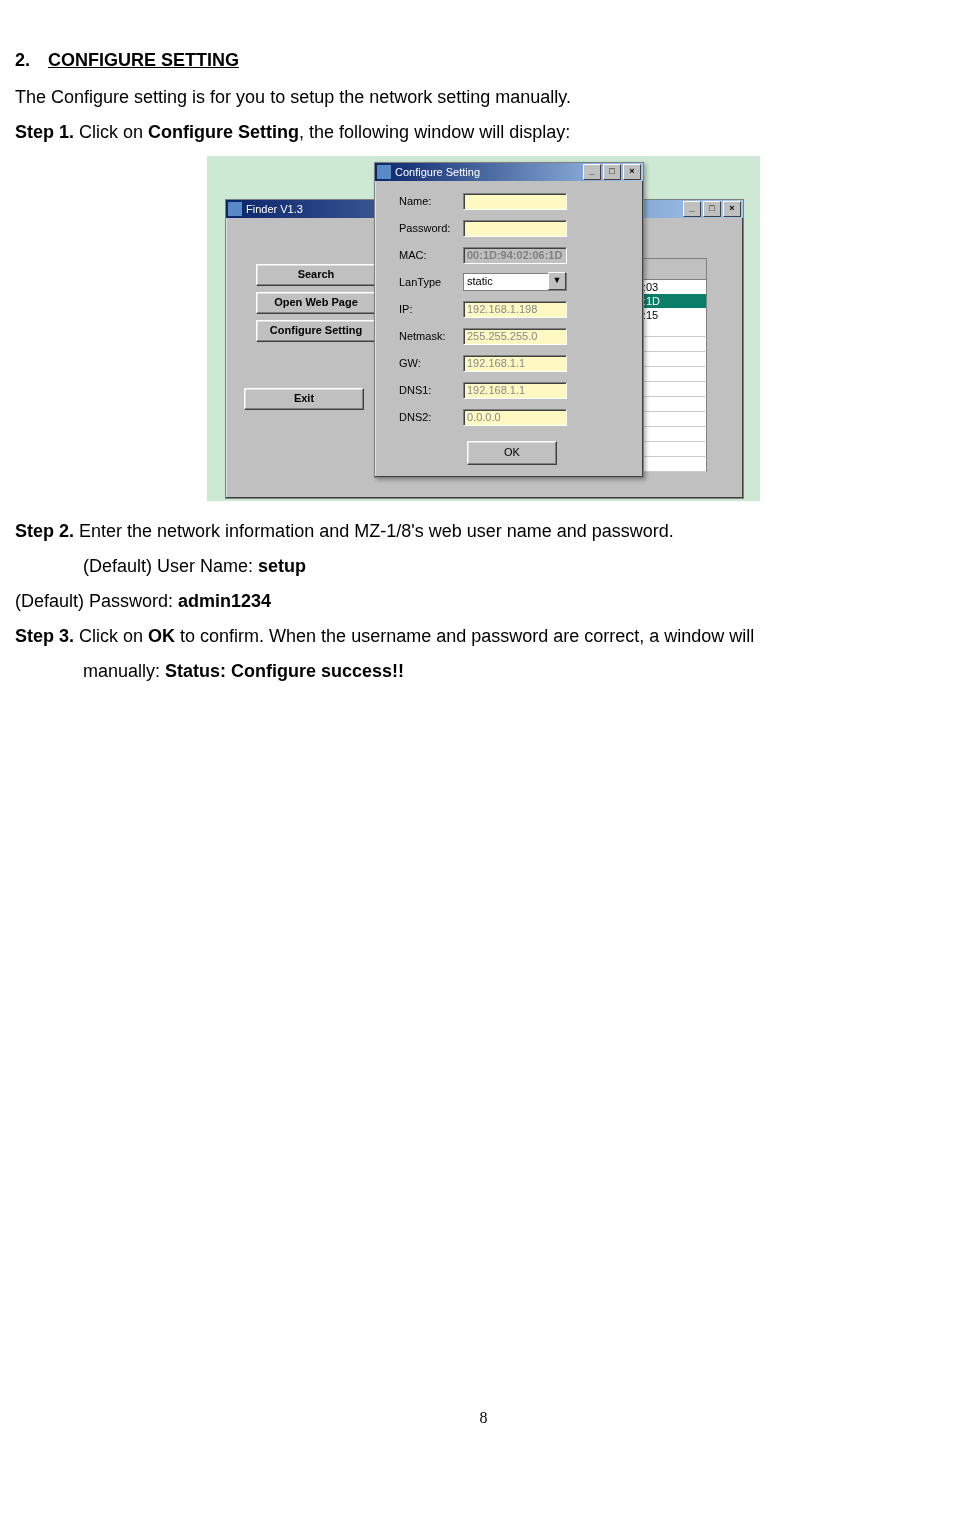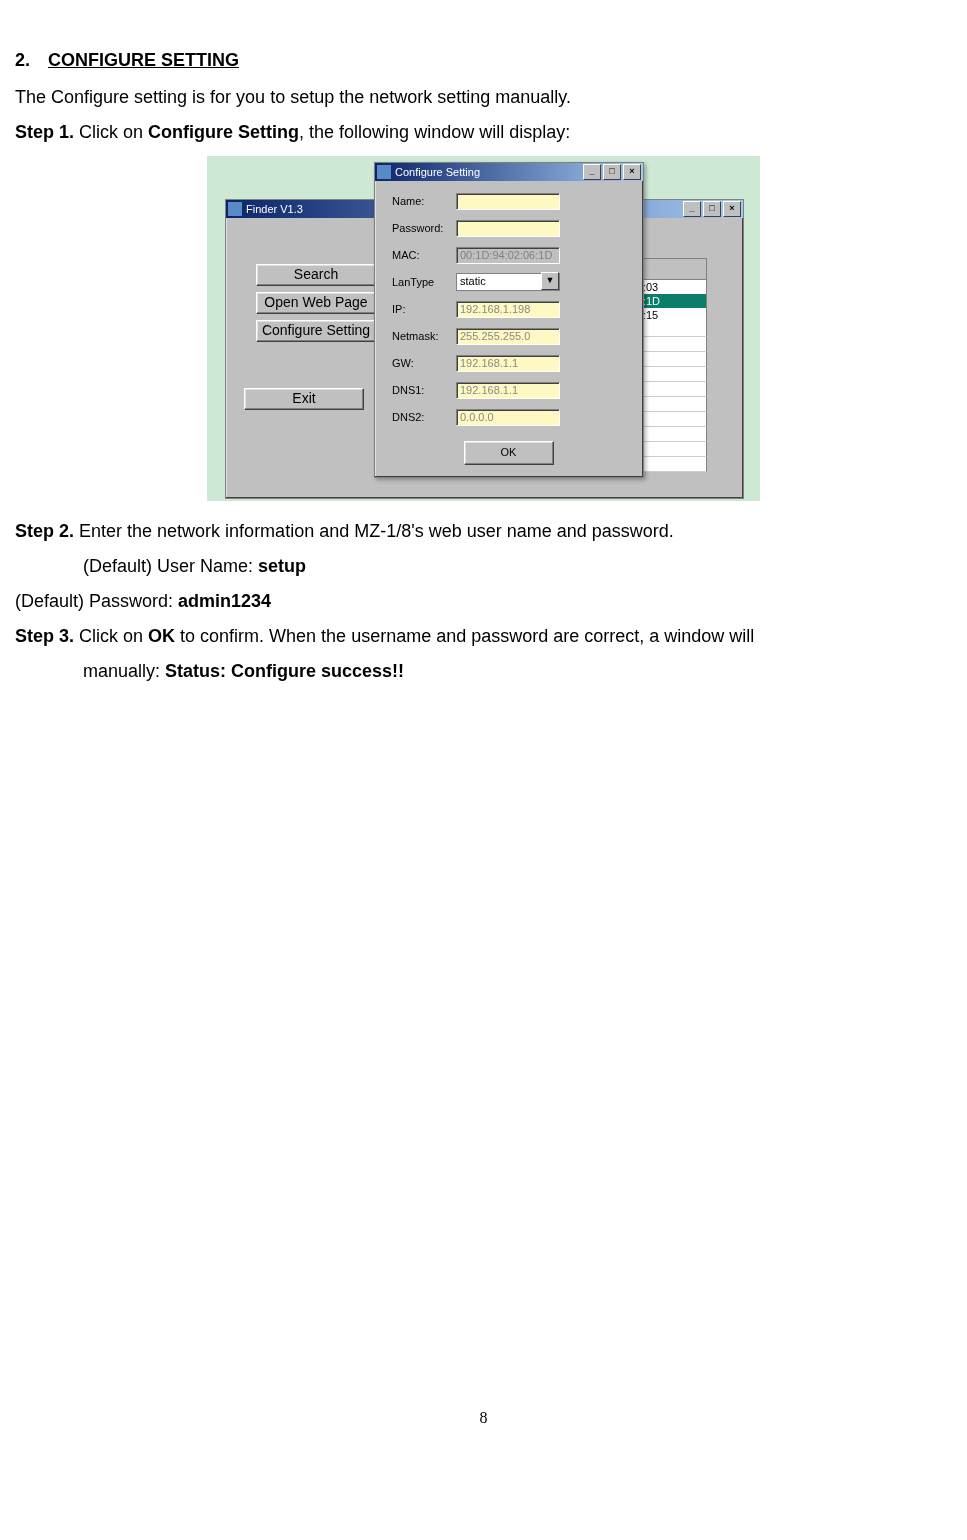--- a/index.html
+++ b/index.html
@@ -112,24 +112,25 @@
       top: 170px;
     }
     .classic-button {
       width: 118px;
       height: 20px;
       background: #C0C0C0;
       border: 1px solid #fff;
       border-right-color: #404040;
       border-bottom-color: #404040;
       box-shadow: inset -1px -1px 0 #808080, inset 1px 1px 0 #dfdfdf;
-      font-size: 14px;
+      font-size: 11px;
       text-align: center;
       line-height: 18px;
       color: black;
+      font-weight: bold;
     }
     .mac-list {
       position: absolute;
       right: 36px;
       top: 40px;
       width: 115px;
       font-size: 11px;
       color: black;
     }
     .mac-header {
@@ -163,21 +164,21 @@
       position: absolute;
       left: 167px;
       top: 6px;
       width: 268px;
       background: #C0C0C0;
       border: 1px solid #808080;
       box-shadow: inset -1px -1px 0 #404040, inset 1px 1px 0 #dfdfdf, 2px 2px 4px rgba(0,0,0,0.3);
       z-index: 10;
     }
     .configure-body {
-      padding: 10px 18px 12px 17px;
+      padding: 10px 18px 12px 24px;
       font-size: 11px;
       color: black;
     }
     .form-row {
       display: flex;
       align-items: center;
       margin-bottom: 7px;
       height: 20px;
     }
     .form-label {
@@ -194,20 +195,21 @@
       box-shadow: inset 1px 1px 0 #404040;
       font-size: 11px;
       padding: 0 3px;
       box-sizing: border-box;
       line-height: 15px;
       color: #888;
     }
     .form-input.disabled {
       background: #C0C0C0;
       color: #808080;
+      font-weight: bold;
     }
     .form-select {
       width: 104px;
       height: 18px;
       background: white;
       border: 1px solid #808080;
       font-size: 11px;
       display: flex;
       align-items: flex-end;
       justify-content: space-between;

